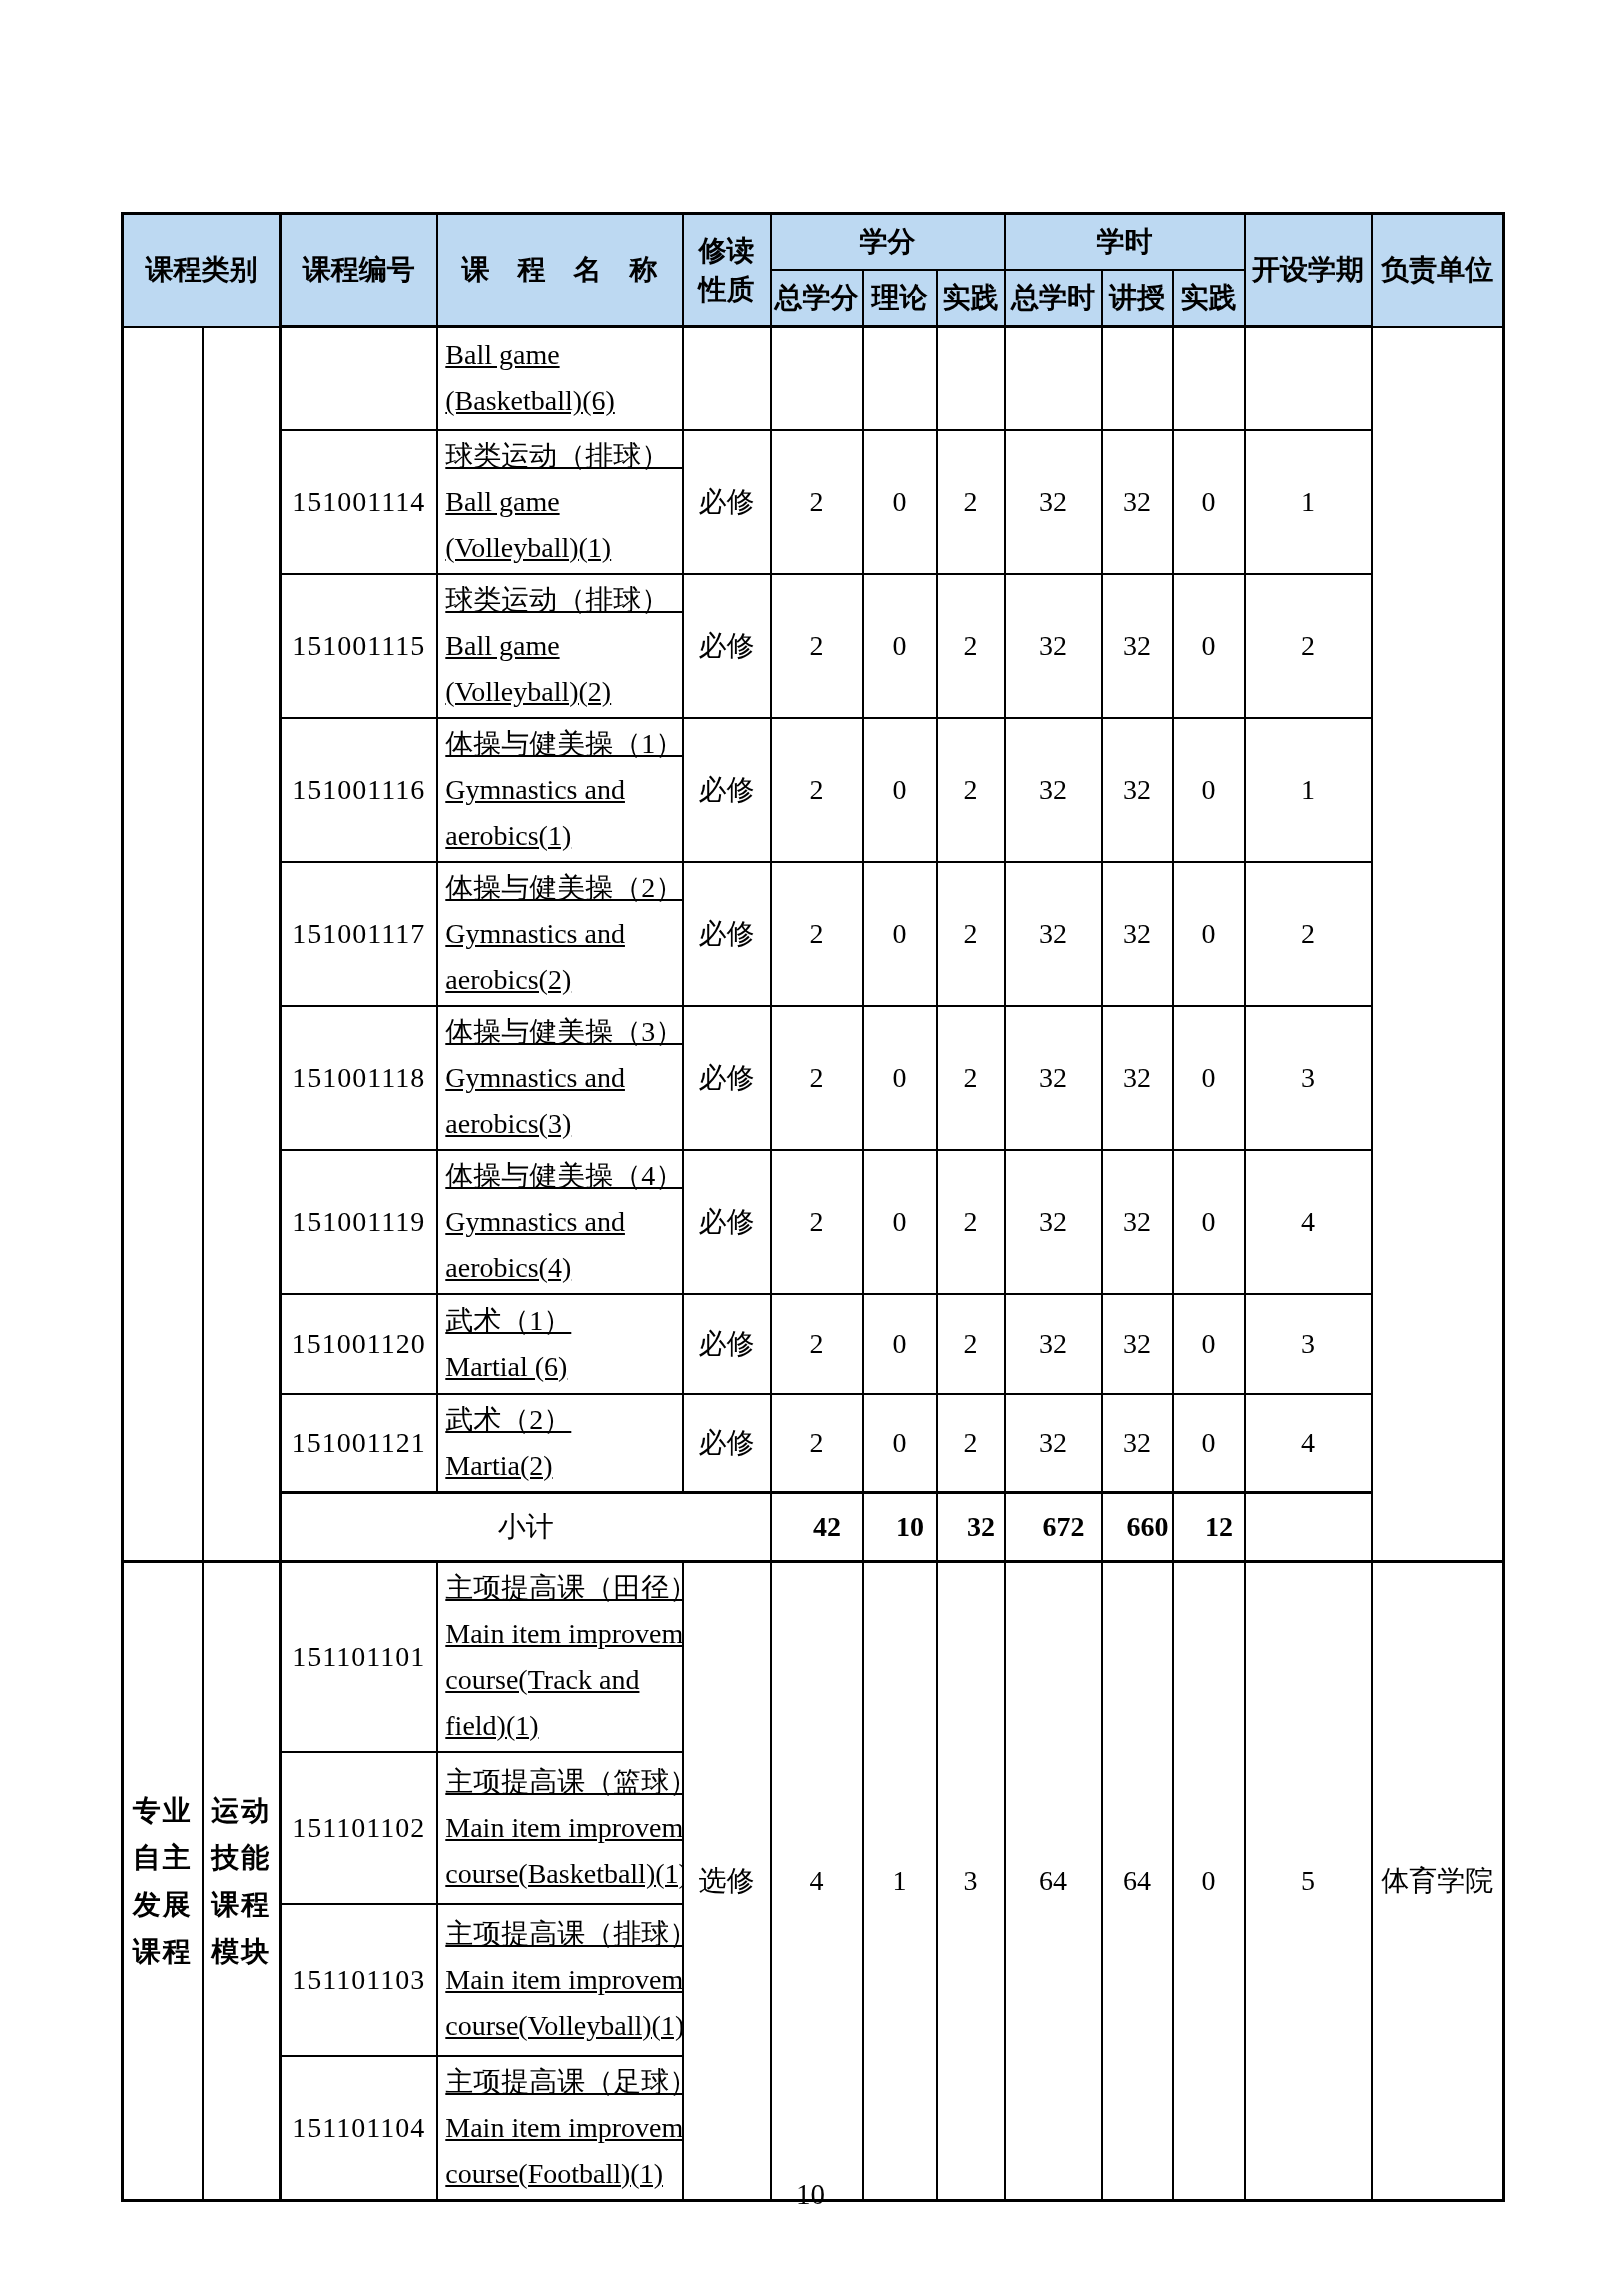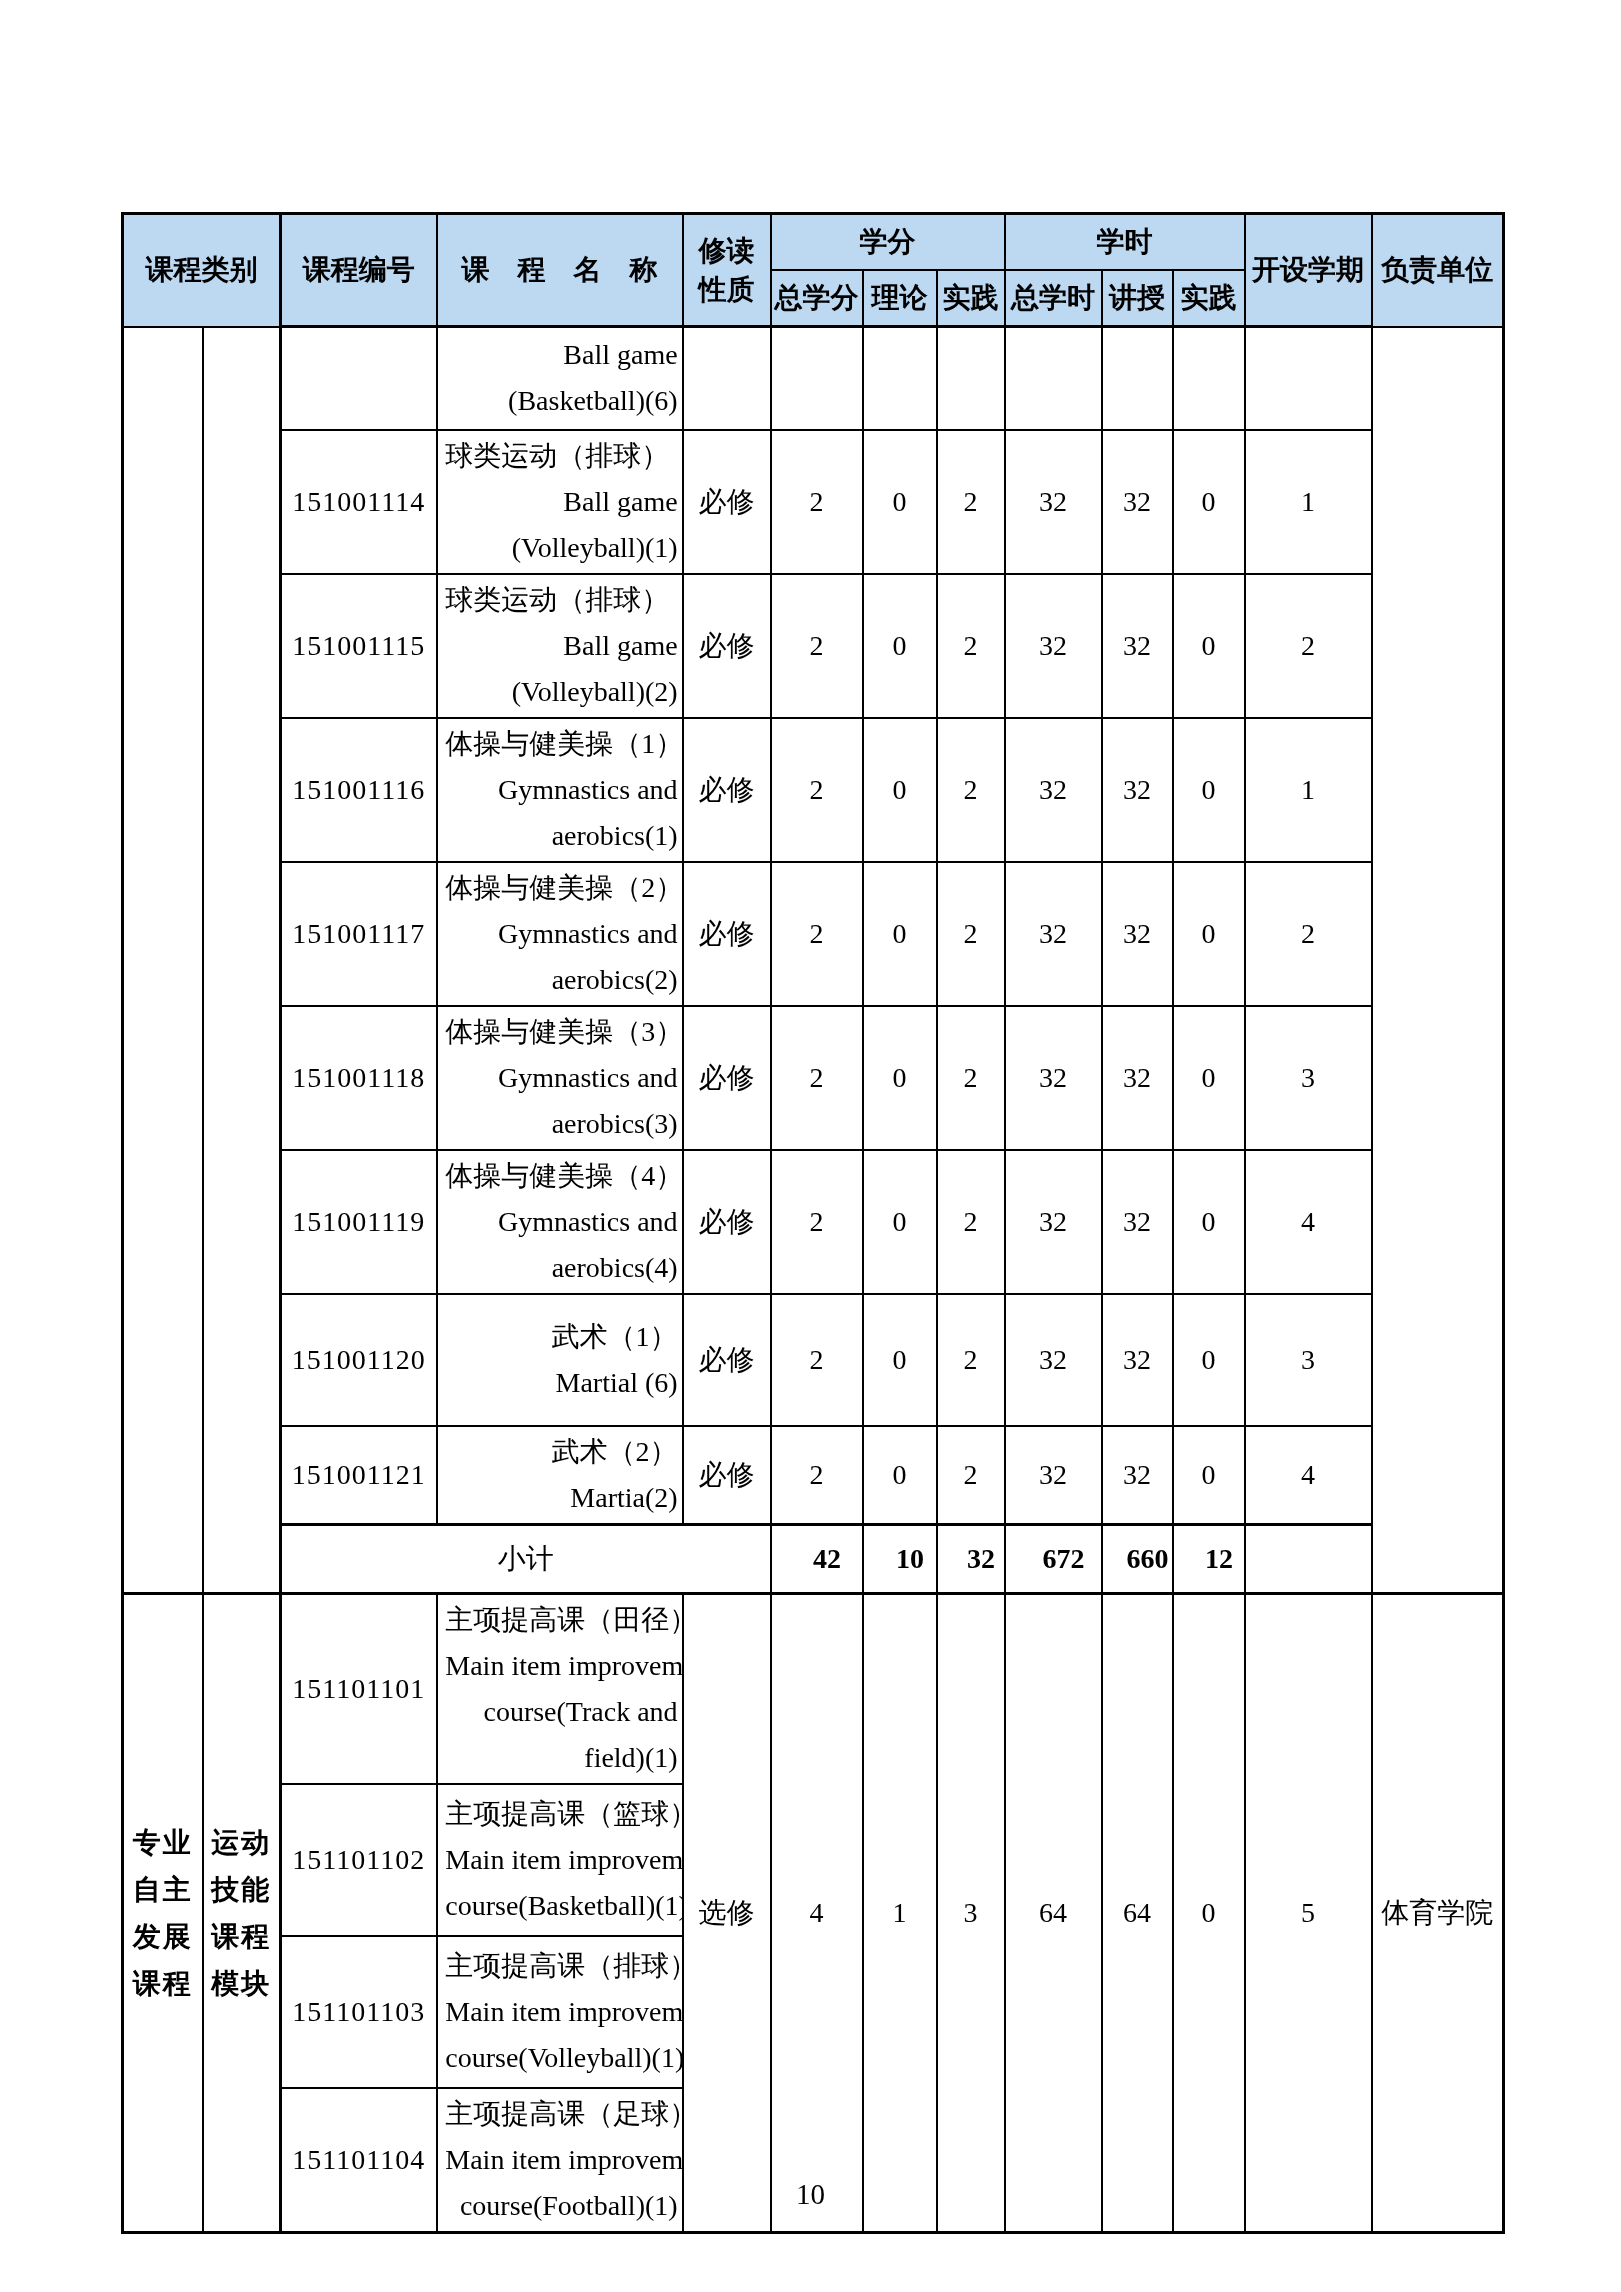--- a/index.html
+++ b/index.html
@@ -23,21 +23,21 @@
   td.hd {
     font-family:"Liberation Sans","DejaVu Sans",sans-serif;
     font-weight:bold; font-size:28px;
   }
   
   .blT { border-left-width:3.9px; }
   .bbT { border-bottom-width:3.9px; }
   .btT { border-top-width:3.9px; }
   .brM { border-right-width:2.9px; }
   
-  td.name { text-align:right; padding:2px 3.9px 2px 7.8px; }
+  td.name { text-align:left; padding:2px 3.9px 2px 7.8px;text-decoration:underline; }
   td.name div { line-height:46px; white-space:nowrap; }
   td.code { letter-spacing:1px; }
   .boldnum { font-weight:bold;padding-left:21px; }
   .vlines div { line-height:47px; letter-spacing:2px; font-weight:bold;
     font-family:"Liberation Sans","DejaVu Sans",sans-serif; }
   .natcell div { line-height:39px; }
   .pageno {
     position:absolute; left:0; top:2178px; width:1621px;
     text-align:center; font-size:29px;
   }
@@ -201,21 +201,21 @@
     <td>必修</td>
     <td>2</td>
     <td>0</td>
     <td>2</td>
     <td>32</td>
     <td>32</td>
     <td>0</td>
     <td>4</td>
   </tr>
 
-  <tr style="height:132px">
+  <tr style="height:100px">
     <td class="code blT">151001120</td>
     <td class="name">
       <div>武术（1）</div>
       <div>Martial (6)</div>
     </td>
     <td>必修</td>
     <td>2</td>
     <td>0</td>
     <td>2</td>
     <td>32</td>

